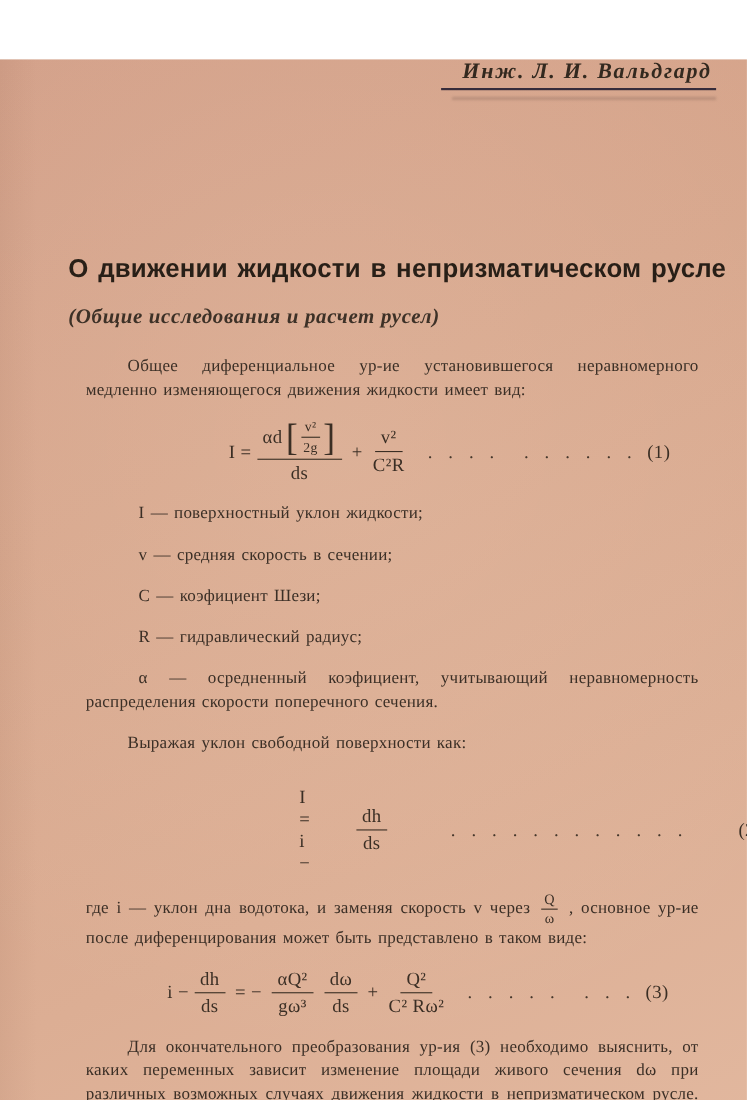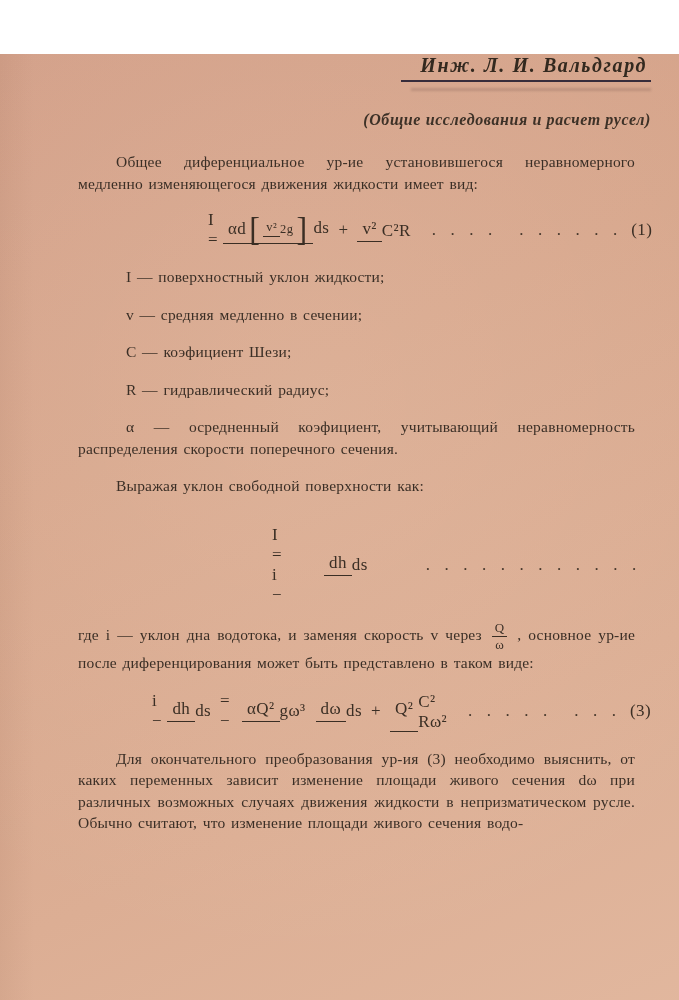--- a/index.html
+++ b/index.html
@@ -27,22 +27,22 @@
   .author-rule{margin-left:auto;width:250px;height:2px;background:#362c3b;margin-top:3px;}
   .author-ghost{margin-left:auto;width:240px;height:3px;background:rgba(130,95,85,0.30);filter:blur(1.2px);margin-top:6px;}
 
   
   .title{
     margin-top:140px;text-align:center;white-space:nowrap;
     font-family:"Liberation Sans", sans-serif;font-weight:bold;
     font-size:23.5px;letter-spacing:0.2px;word-spacing:2px;color:#281f17;
   }
   .subtitle{
-    margin-top:20px;text-align:right;font-style:italic;font-weight:bold;
-    font-size:16px;letter-spacing:0.6px;color:#3d3127;
+    margin-top:20px;text-align:left;font-style:italic;font-weight:bold;
+    font-size:19px;letter-spacing:0.6px;color:#3d3127;
   }
   .section-heading{
     margin:26px auto 0;max-width:545px;text-align:center;
     font-weight:bold;font-size:17px;letter-spacing:0.3px;word-spacing:2px;color:#342a21;
     line-height:1.45;
   }
 
   
   .para{
     margin:16px;font-size:15.5px;line-height:21.5px;text-align:justify;
@@ -54,21 +54,21 @@
        letter-spacing:0.2px;word-spacing:1.5px;}
 
   
   .formula{
     display:flex;align-items:center;font-size:17px;color:#3a2e24;
     letter-spacing:0.4px;
   }
   .f1{margin:10px 0 8px;padding-left:146px;}
   .f2{margin:28px 0 10px;padding-left:210px;gap:37px;}
   .f3{margin:12px 0 8px;padding-left:90px;}
-  .frac{display:inline-flex;flex-direction:row;vertical-align:middle;margin:0 5px;font-family:Liberation Serif, serif;}
+  .frac{display:inline-flex;flex-direction:column;align-items:center;vertical-align:middle;margin:0 5px;font-family:Liberation Serif, serif;}
   .fnum{display:flex;align-items:center;justify-content:center;padding:0 5px 2px;border-bottom:1.5px solid #3a2e24;}
   .fden{padding-top:2px;}
   .frac.small{font-size:12.5px;margin:0 2px;}
   .frac.small .fnum{padding:0 3px 1px;border-bottom-width:1.2px;}
   .brk{font-size:32px;line-height:0.8;font-weight:normal;transform:scaleY(1.08);padding:0 1px;}
   .f-op{margin:0 4px;}
   .f-dots{white-space:pre;letter-spacing:2px;margin-left:16px;color:#45372b;}
   .f-label{margin-left:12px;}
   .alpha-d{padding-right:2px;}
 
@@ -82,20 +82,21 @@
 
 <div class="page">
   <div class="content">
 
     <div class="author-block">
       <span class="author">Инж. Л. И. Вальдгард</span>
       <div class="author-rule"></div>
       <div class="author-ghost"></div>
     </div>
 
+    <div class="title">О движении жидкости в непризматическом русле</div>
     <div class="subtitle">(Общие исследования и расчет русел)</div>
 
     <p class="para indent first">Общее диференциальное ур-ие установившегося неравномерного медленно изменяющегося движения жидкости имеет вид:</p>
 
     <div class="formula f1">
       <span>I =</span>
       <span class="frac">
         <span class="fnum">
           <span class="alpha-d">αd</span>
           <span class="brk">[</span>
@@ -111,21 +112,21 @@
       <span class="frac">
         <span class="fnum">v²</span>
         <span class="fden">C²R</span>
       </span>
       <span class="f-dots">.  .  .  .    .  .  .  .  .  .</span>
       <span class="f-label">(1)</span>
     </div>
 
 
     <p class="def">I — поверхностный уклон жидкости;</p>
-    <p class="def">v — средняя медленно в сечении;</p>
+    <p class="def">v — средняя скорость в сечении;</p>
     <p class="def">C — коэфициент Шези;</p>
     <p class="def">R — гидравлический радиус;</p>
     <p class="def">α — осредненный коэфициент, учитывающий неравномерность распределения скорости поперечного сечения.</p>
 
     <p class="para indent">Выражая уклон свободной поверхности как:</p>
 
     <div class="formula f2">
       <span>I = i −</span>
       <span class="frac">
         <span class="fnum">dh</span>

